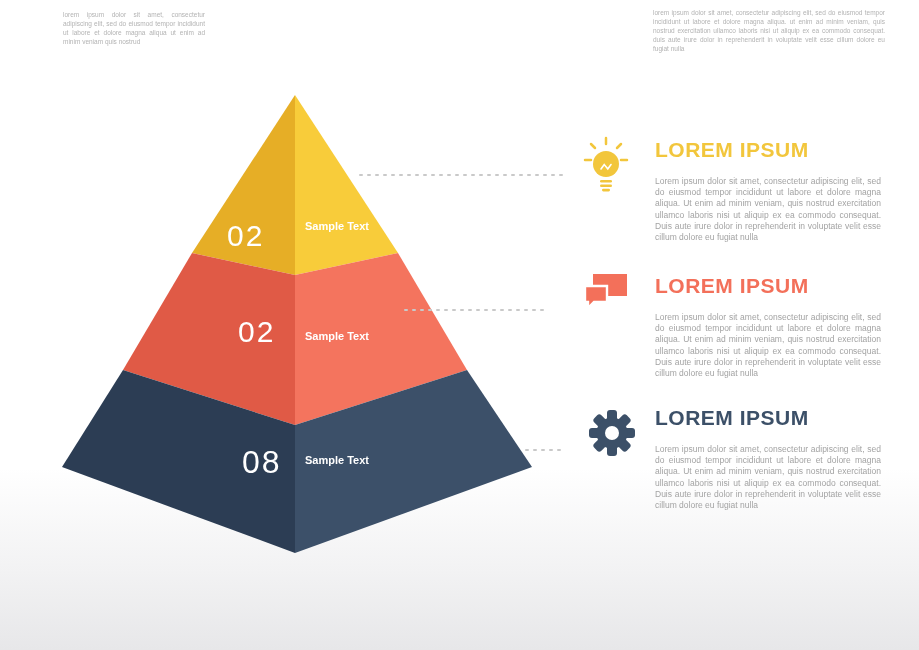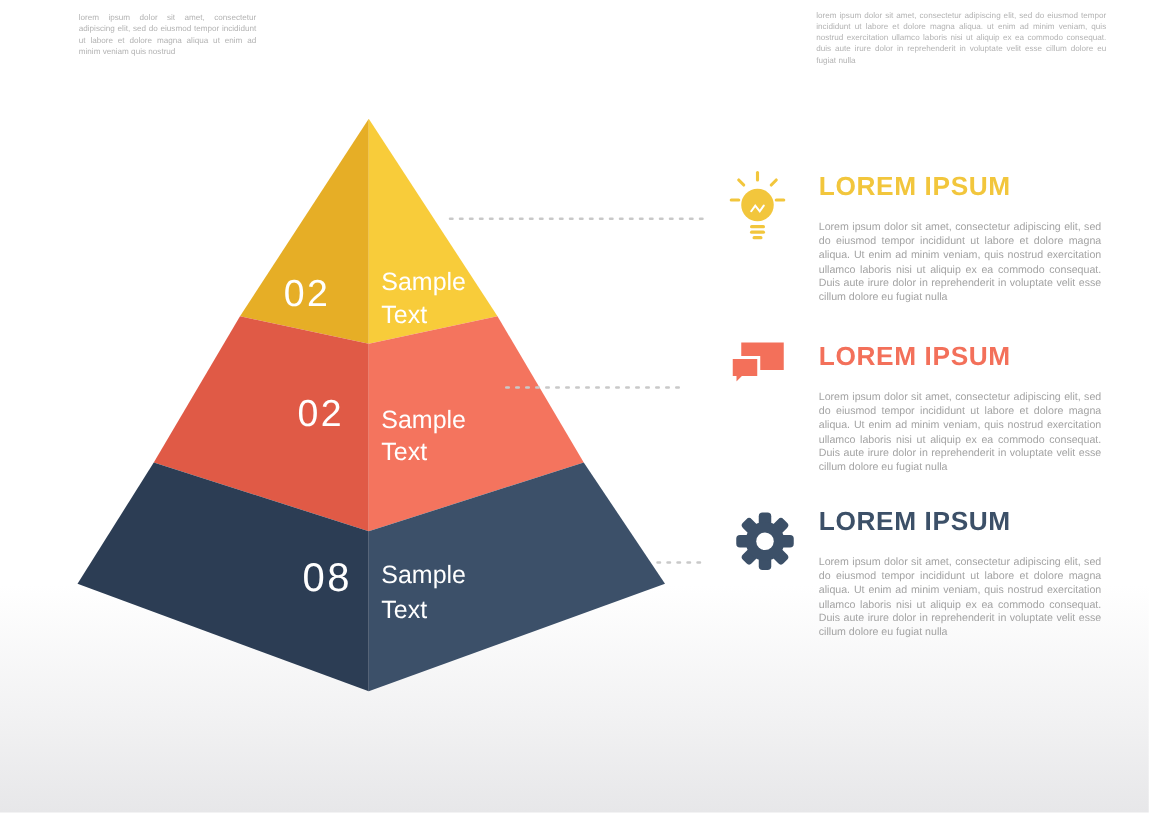--- a/index.html
+++ b/index.html
@@ -15,22 +15,22 @@
   .note-tl { left:63px; top:10px; width:142px; }
   .note-tr { left:653px; top:8px; width:232px; }
 
   .pyramid-svg { position:absolute; left:0; top:0; }
 
   .tier-num {
     position:absolute; color:#ffffff; font-size:30px; letter-spacing:2px;
     font-weight:400;
   }
   .tier-label {
-    position:absolute; color:#ffffff; font-size:20px; line-height:26px;
-    width:78px; font-weight:400;
+    position:absolute; color:#ffffff; font-size:11px; line-height:26px;
+    width:78px; font-weight:700;
   }
   .num-1 { left:227px; top:219px; }
   .num-2 { left:238px; top:315px; }
   .num-3 { left:242px; top:444px; font-size:32px; }
   .label-1 { left:305px; top:213px; }
   .label-2 { left:305px; top:323px; }
   .label-3 { left:305px; top:446px; line-height:28px; }
 
   .section { position:absolute; left:583px; display:flex; }
   .sec-1 { top:136px; }

